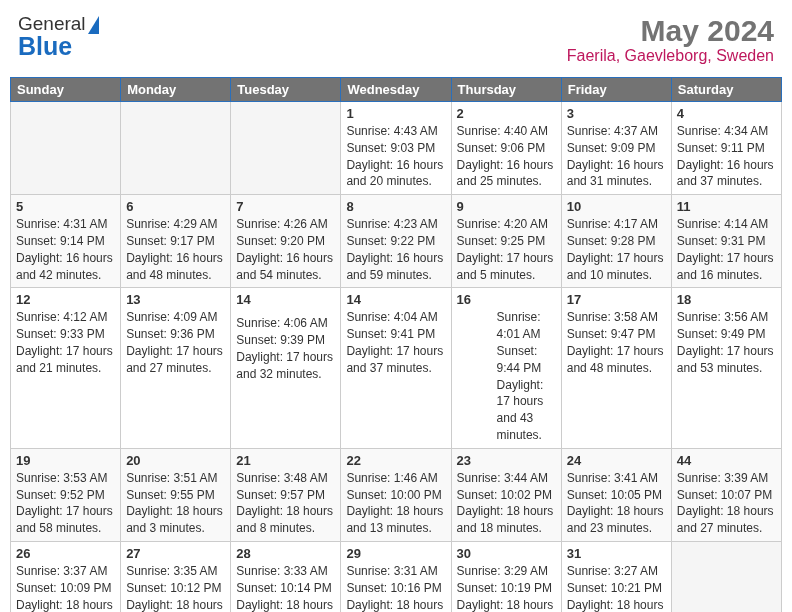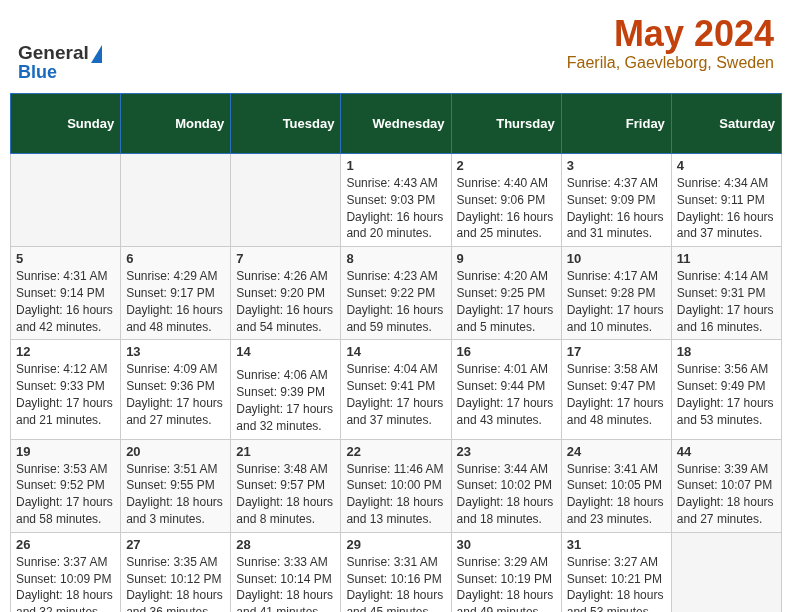--- a/index.html
+++ b/index.html
@@ -14,41 +14,41 @@
       display: flex;
       justify-content: space-between;
       align-items: flex-start;
       margin-bottom: 8px;
       padding: 4px 8px;
     }
     .title-block {
       text-align: right;
     }
     .cal-title {
-      font-size: 36px;
+      font-size: 30px;
       font-weight: bold;
-      color: #c2410c;
+      color: #737373;
       line-height: 1.1;
     }
     .cal-subtitle {
       font-size: 16px;
-      color: #a16207;
+      color: #be185d;
     }
     .calendar {
       width: 100%;
       border-collapse: collapse;
       border: 1px solid #ccc;
     }
     .calendar th {
-      background: #14532d;
+      background: #737373;
       color: #fff;
       font-size: 13px;
       font-weight: bold;
-      text-align: right;
-      padding: 22px 6px;
+      text-align: left;
+      padding: 4px 6px;
       border: 1px solid #2a6fbb;
     }
     .calendar td {
       vertical-align: top;
       border: 1px solid #ccc;
       padding: 4px 5px;
       width: 110px;
       min-height: 80px;
       font-size: 10px;
       color: #333;
@@ -76,26 +76,25 @@
     }
     .logo-wrapper {
       display: flex;
       align-items: center;
     }
     .logo-text {
       line-height: 1;
     }
     .logo-line1 {
       font-size: 19px;
-      font-weight: bold;
+      font-weight: normal;
       color: #333;
-      margin-top: 29px;
     }
     .logo-line2 {
-      font-size: 18px;
+      font-size: 25px;
       font-weight: bold;
       color: #1a6bbf;
     }
   </style>
 </head>
 <body>
 
 <div class="header">
   <div class="logo-wrapper">
     <div class="logo-text">
@@ -230,21 +229,21 @@
         </td>
         <td>
           <div class="day-number">14</div>
           <div class="day-info" style="white-space: pre-line;">Sunrise: 4:04 AM
 Sunset: 9:41 PM
 Daylight: 17 hours
 and 37 minutes.</div>
         </td>
         <td>
           <div class="day-number">16</div>
-          <div class="day-info" style="white-space: pre-line;">Sunrise: 4:01 AM
+          <div class="day-info" style="white-space: pre-line; margin-left: 40px;">Sunrise: 4:01 AM
 Sunset: 9:44 PM
 Daylight: 17 hours
 and 43 minutes.</div>
         </td>
         <td>
           <div class="day-number">17</div>
           <div class="day-info" style="white-space: pre-line;">Sunrise: 3:58 AM
 Sunset: 9:47 PM
 Daylight: 17 hours
 and 48 minutes.</div>
@@ -274,21 +273,21 @@
         </td>
         <td>
           <div class="day-number">21</div>
           <div class="day-info" style="white-space: pre-line;">Sunrise: 3:48 AM
 Sunset: 9:57 PM
 Daylight: 18 hours
 and 8 minutes.</div>
         </td>
         <td>
           <div class="day-number">22</div>
-          <div class="day-info" style="white-space: pre-line;">Sunrise: 11:46 AM
+          <div class="day-info" style="white-space: pre-line;">Sunrise: 1:46 AM
 Sunset: 10:00 PM
 Daylight: 18 hours
 and 13 minutes.</div>
         </td>
         <td>
           <div class="day-number">23</div>
           <div class="day-info" style="white-space: pre-line;">Sunrise: 3:44 AM
 Sunset: 10:02 PM
 Daylight: 18 hours
 and 18 minutes.</div>

